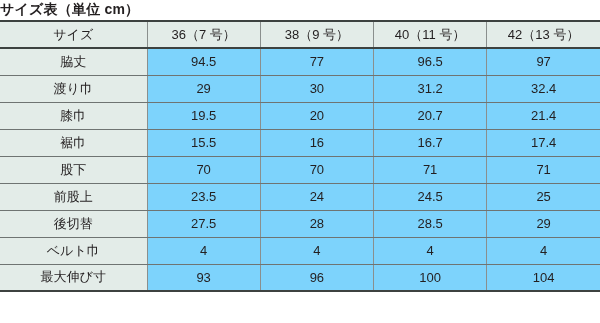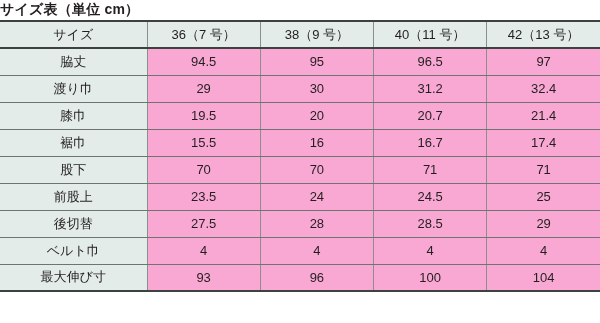--- a/index.html
+++ b/index.html
@@ -64,21 +64,21 @@
     border-top: 2px solid #3d4240;
     border-bottom: 1px solid #6f7472;
     font-weight: 400;
     margin-top: 16px;
   }
   table.size-table tbody th.row-label {
     background: #e3ece8;
     margin-top: 7px;
   }
   table.size-table tbody td {
-    background: #f9a8d4;
+    background: #7dd3fc;
   }
   table.size-table tr:last-child th,
   table.size-table tr:last-child td {
     border-bottom: 2px solid #3d4240;
   }
   table.size-table th:first-child,
   table.size-table td:first-child {
     border-left: none;
   }
   table.size-table th:last-child,
@@ -108,21 +108,21 @@
           <th>36（7 号）</th>
           <th>38（9 号）</th>
           <th>40（11 号）</th>
           <th>42（13 号）</th>
         </tr>
       </thead>
       <tbody>
         <tr>
           <th class="row-label">脇丈</th>
           <td>94.5</td>
-          <td>95</td>
+          <td>77</td>
           <td>96.5</td>
           <td>97</td>
         </tr>
         <tr>
           <th class="row-label">渡り巾</th>
           <td>29</td>
           <td>30</td>
           <td>31.2</td>
           <td>32.4</td>
         </tr>

